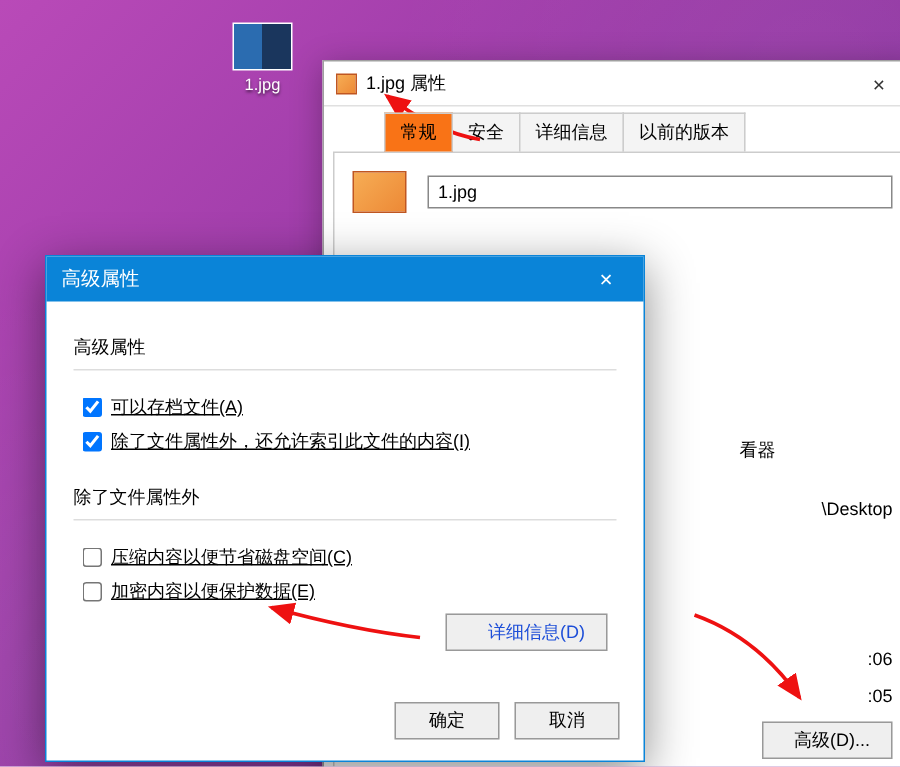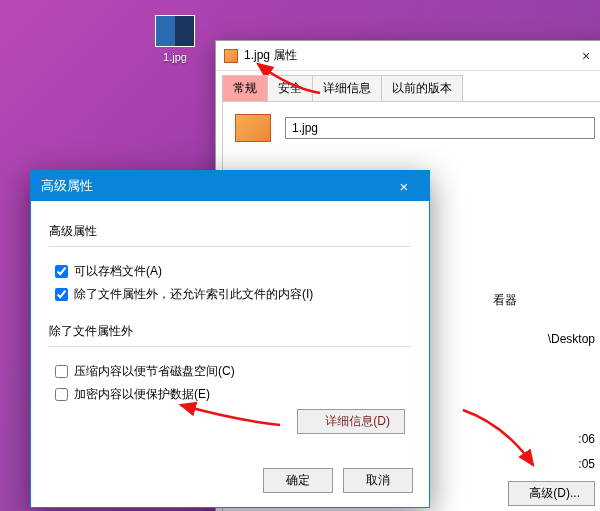--- a/index.html
+++ b/index.html
@@ -14,46 +14,46 @@
   .desktop-icon .thumb { width:40px; height:32px; margin:0 auto 4px; background:linear-gradient(to right,#2b6cb0 50%,#1a365d 50%); border:1px solid #fff; }
 
   
   .props-window { position:absolute; top:40px; left:215px; width:400px; height:480px; background:#fff; border:1px solid #a0a0a0; box-shadow:0 4px 20px rgba(0,0,0,0.3); }
   .props-title { height:30px; display:flex; align-items:center; padding:0 8px; font-size:12px; gap:6px; border-bottom:1px solid #e0e0e0;}
   .props-title .tiny-icon { width:14px; height:14px; background:linear-gradient(135deg,#f6ad55,#ed8936); border:1px solid #c05621;}
   .props-title .spacer { flex:1; }
   .props-title .close { width:40px; text-align:center; font-size:14px; color:#333; cursor:pointer;}
   .tabs { display:flex; margin:4px 6px 0; font-size:12px; }
   .tab { padding:4px 10px; border:1px solid #ccc; border-bottom:none; background:#f4f4f4; margin-right:-1px; cursor:pointer;}
-  .tab.active { background:#fca5a5; position:relative; z-index:2;}
+  .tab.active { background:#f97316; position:relative; z-index:2;margin-left:34px;}
   .tab-body { border:1px solid #ccc; margin:0 6px 6px; padding:12px; font-size:12px; height:430px; position:relative; }
   .file-row { display:flex; align-items:center; gap:14px; margin-bottom:20px;}
   .file-row .file-icon { width:36px; height:28px; background:linear-gradient(135deg,#f6ad55,#ed8936); border:1px solid #c05621;}
   .file-row input { flex:1; height:22px; padding:0 6px; font-size:12px; border:1px solid #888;}
   .btn { border:1px solid #999; background:#efefef; font-size:12px; padding:3px 14px; cursor:pointer; }
-  .btn:disabled { color:#7f1d1d;padding-left:27px; }
+  .btn:disabled { color:#1d4ed8;padding-left:27px; }
   .props-line { position:absolute; right:12px; font-size:12px; }
   .props-line.l1 { top:190px; } .props-line.l1b { top:190px; right:90px;}
   .props-line.l2 { top:230px; }
   .props-line.l3 { top:330px; }
   .props-line.l4 { top:355px; }
   .adv-btn { position:absolute; right:12px; bottom:24px;padding-left:20px; }
 
   
   .adv-window { position:absolute; top:170px; left:30px; width:400px; background:#fff; border:1px solid #0a84d8; box-shadow:0 8px 30px rgba(0,0,0,0.45); }
   .adv-title { background:#0a84d8; color:#fff; height:30px; display:flex; align-items:center; padding:0 10px; font-size:13px; }
   .adv-title .spacer { flex:1; }
   .adv-title .close { width:30px; text-align:center; font-size:15px; cursor:pointer; }
   .adv-body { padding:14px 18px 12px; font-size:12px; }
   .adv-head { display:flex; align-items:center; gap:14px; margin-bottom:18px;}
   .adv-head .adv-icon { width:28px; height:28px; border:1px solid #8fb8e8; background:linear-gradient(#e7f1fb,#c9e0f6); position:relative;}
   .adv-head .adv-icon::before{content:"";position:absolute;left:5px;top:6px;width:16px;height:2px;background:#4a90d9;box-shadow:0 5px 0 #4a90d9,0 10px 0 #4a90d9;}
   .group-label { margin:8px 0 6px; }
   .group { border-top:1px solid #ddd; padding:10px 6px 6px; margin-bottom:6px;}
-  .chk { display:flex; align-items:center; gap:6px; margin:6px 0; }
+  .chk { display:flex; align-items:center; gap:6px; margin:6px 0;text-decoration:underline; }
   .chk input { width:13px; height:13px; }
   .adv-footer { display:flex; justify-content:flex-end; gap:10px; padding:10px 16px 14px; }
   .detail-btn-row { display:flex; justify-content:flex-end; margin-top:4px;}
 
   
   .arrow { position:absolute; pointer-events:none; }
   .arrow svg { overflow:visible; }
 </style>
 </head>
 <body>

